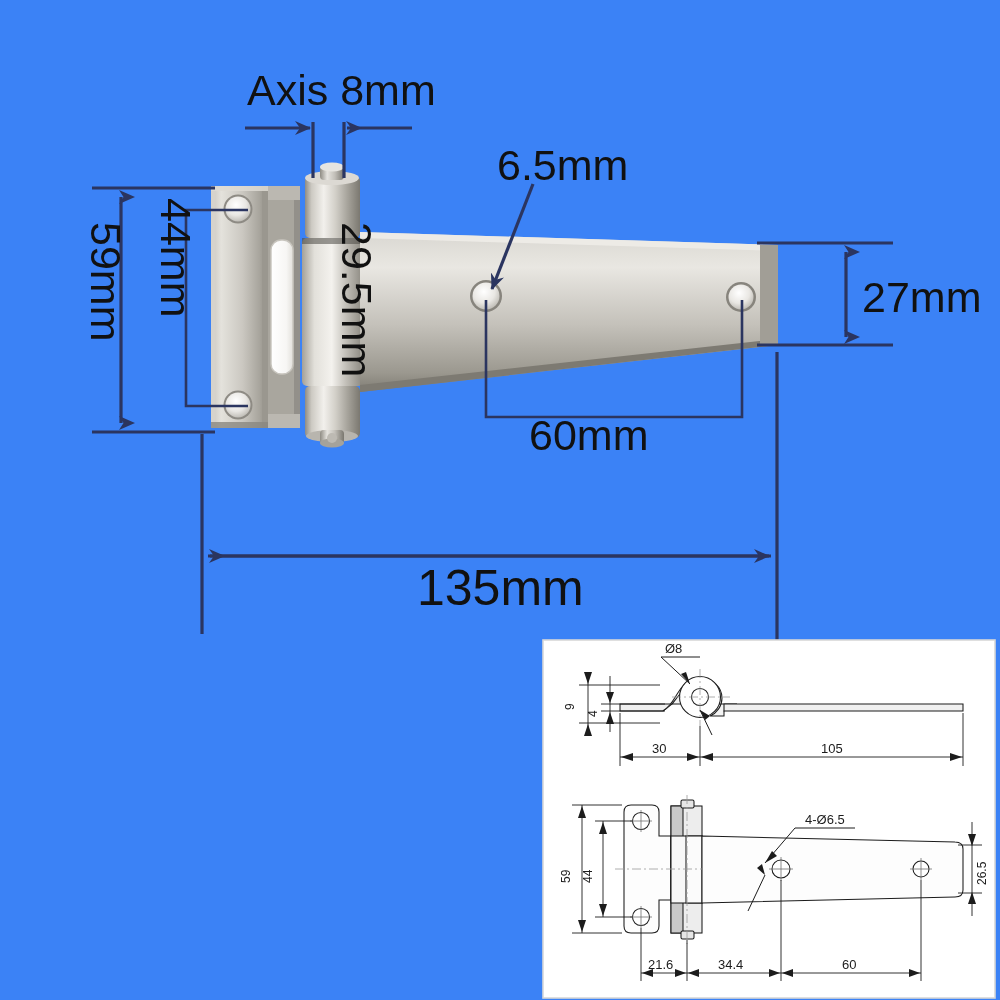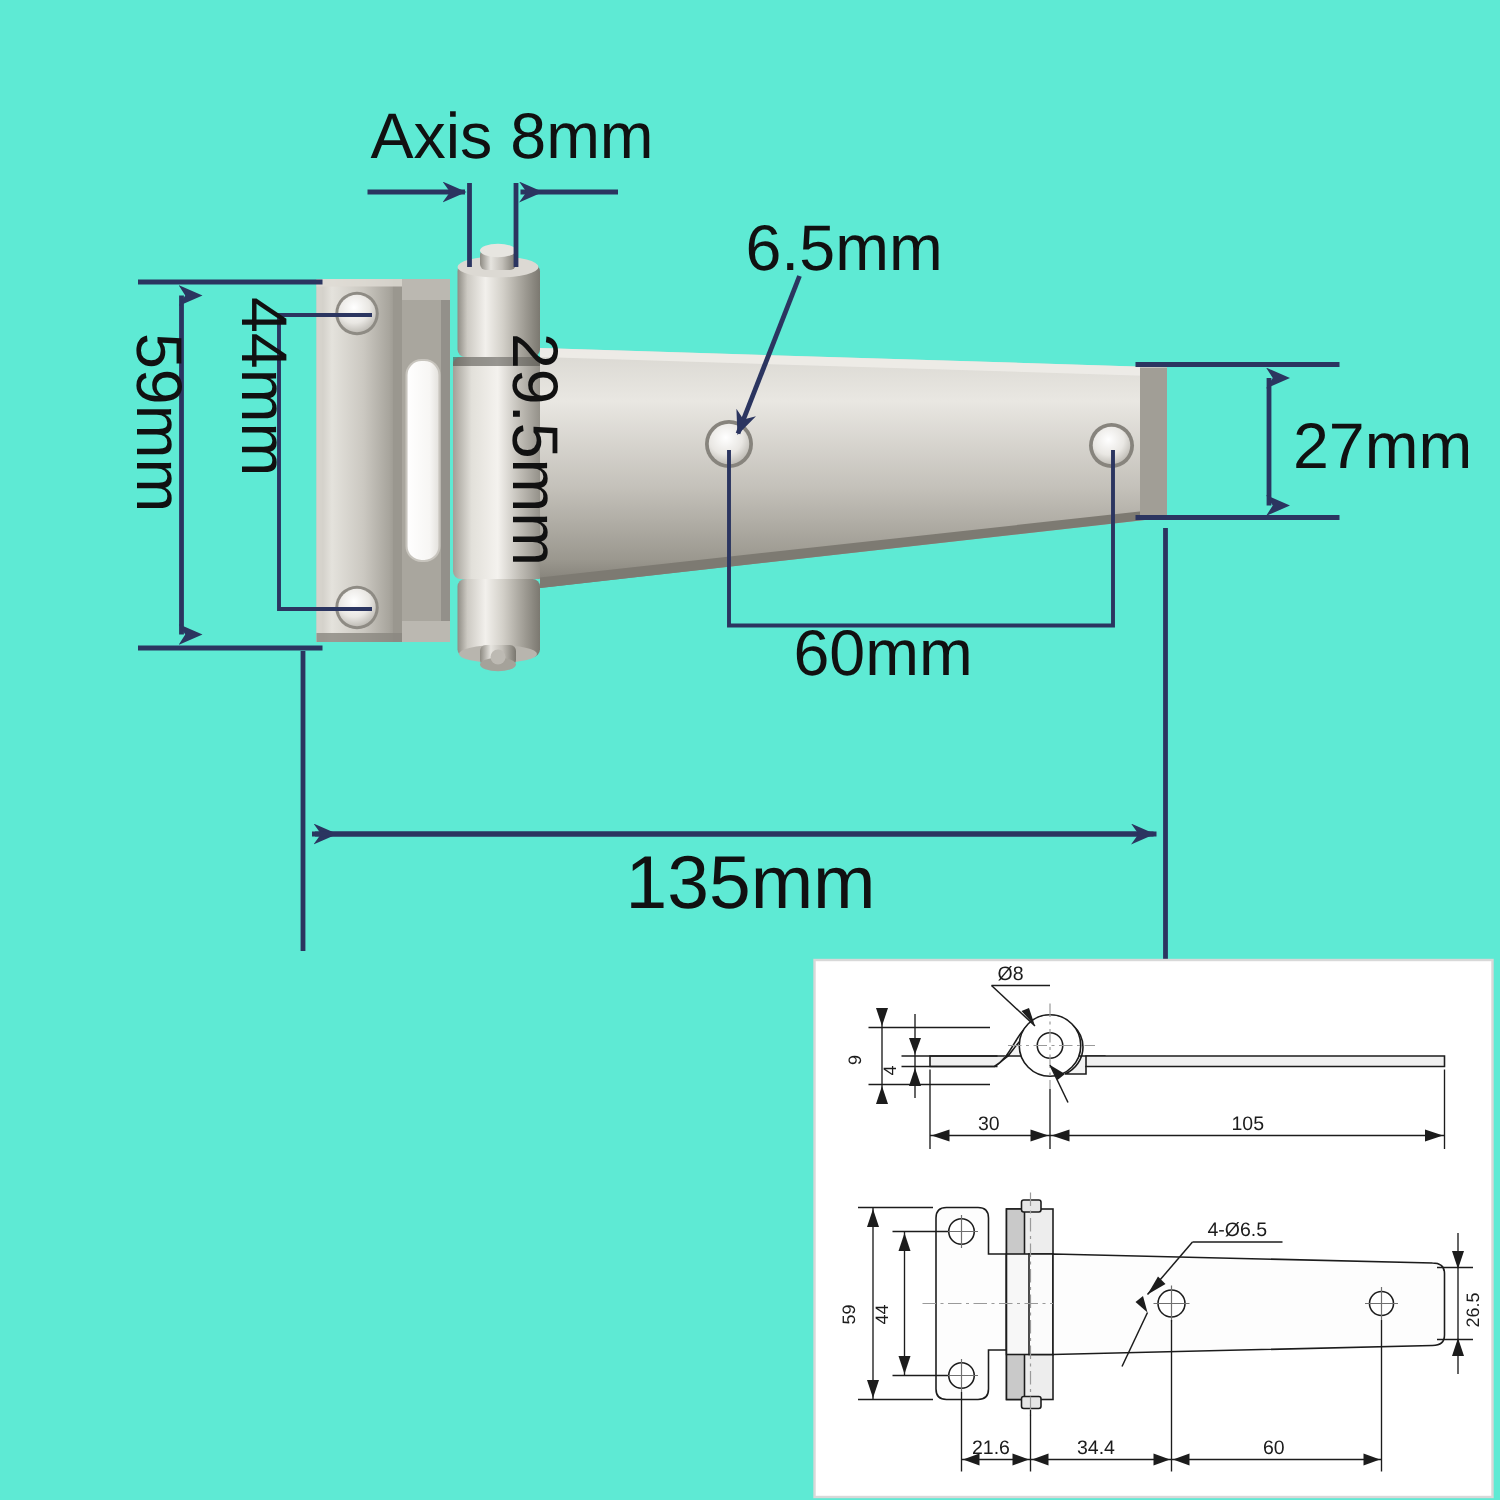--- a/index.html
+++ b/index.html
@@ -1,17 +1,17 @@
 <!DOCTYPE html>
 <html><head>
 <meta charset="utf-8">
 <style>
   html,body{margin:0;padding:0;background:#ffffff;}
   body{width:1000px;height:1000px;overflow:hidden;font-family:"Liberation Sans",sans-serif;}
-  #stage{position:relative;width:1000px;height:1000px;background:#5eead4;}
+  #stage{position:relative;width:1000px;height:1000px;background:#3b82f6;}
   svg.layer{position:absolute;left:0;top:0;width:1000px;height:1000px;}
   .dimtext{font-family:"Liberation Sans",sans-serif;fill:#111111;font-size:43px;}
   .cadtext{font-family:"Liberation Sans",sans-serif;fill:#1c1c1c;font-size:13px;}
   .cadtext.tiny{font-size:12px;}
 </style>
 </head>
 <body>
 
 <div id="stage">
 

